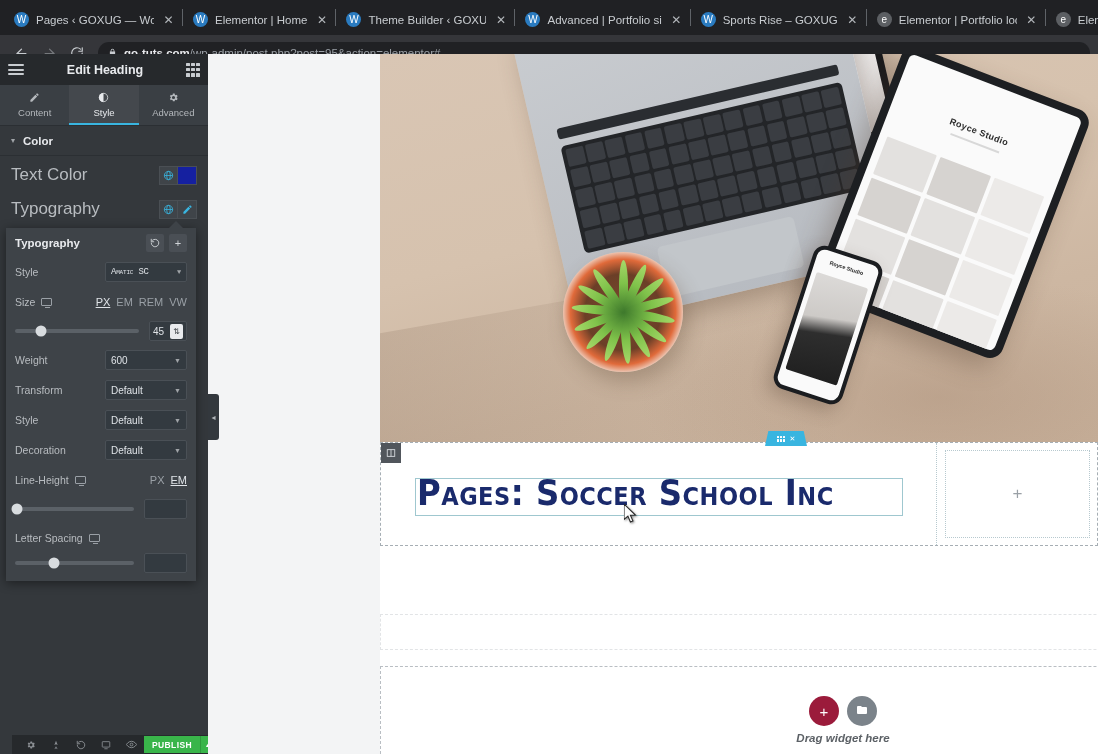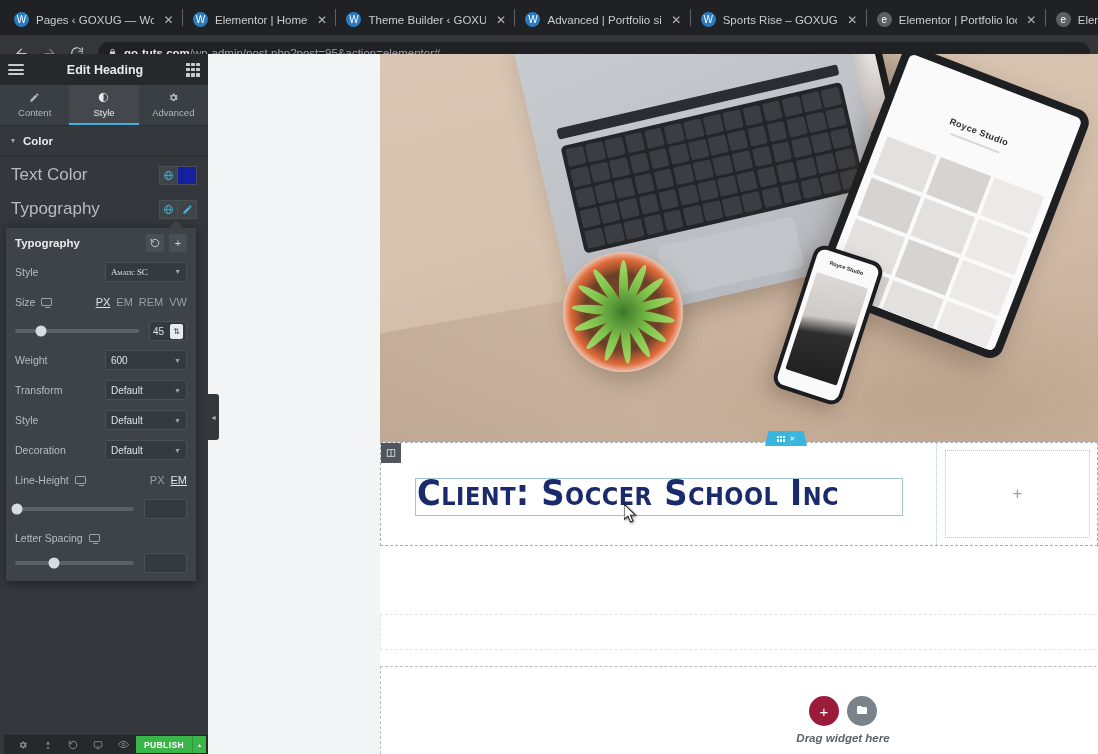--- a/index.html
+++ b/index.html
@@ -181,21 +181,21 @@
   .fld-label { font-size: 10.5px; color: #b8bcc0; display: flex; align-items: center; gap: 6px; }
   .monitor { display:inline-block; width: 11px; height: 8px; border: 1.3px solid #9aa0a6; border-radius: 1px; position: relative; }
   .monitor::after { content:''; position:absolute; left:3px; bottom:-3px; width:5px; height:1.5px; background:#9aa0a6; }
   .sel {
     width: 82px; height: 20px; background: #333a40;
     border: 1px solid #4a5056; border-radius: 2px;
     display: flex; align-items: center; justify-content: space-between;
     padding: 0 5px; font-size: 10px; color: #dfe3e7;
   }
   .sel .arw { font-size: 7px; color: #a0a4a8; }
-  .sel.fam { font-family: Liberation Serif, serif;
+  .sel.fam { font-family: Liberation Mono, monospace;
              font-variant: small-caps; letter-spacing: -0.2px; font-size: 9px; }
   .units { display: flex; gap: 6px; font-size: 11px; color: #9aa0a6; }
   .units .u.on { color: #dfe3e7; text-decoration: underline; }
   .slider-row {
     display: flex; align-items: center; gap: 10px;
     padding: 0 9px 0 9px; height: 28px;
   }
   .slider { flex: 1; height: 4px; background: #5b6167; border-radius: 2px; position: relative; }
   .slider .knob {
     position: absolute; top: 50%; transform: translate(-50%,-50%);
@@ -210,21 +210,21 @@
   .stepper {
     width: 13px; height: 15px; background: #e8eaed; color: #3a3f44;
     border-radius: 2px; font-size: 8px; line-height: 15px; text-align: center;
   }
   .emptybox {
     width: 43px; height: 20px; background: #333a40;
     border: 1px solid #4a5056; border-radius: 2px;
   }
 
   .panel-footer {
-    position: absolute; left: 4px; bottom: 0; width: 208px; height: 19px;
+    position: absolute; left: 12px; bottom: 0; width: 208px; height: 19px;
     background: #26292c; display: flex; align-items: center;
     padding: 0 6px; gap: 0;
   }
   .foot-ico {
     width: 26px; height: 19px; display: flex; align-items: center;
     justify-content: center; color: #8c9095; font-size: 9px;
   }
   .publish {
     margin-left: auto; height: 17px; background: #39b54a;
     display: flex; align-items: center;
@@ -935,21 +935,21 @@
                 <i></i>
                 <i></i>
                 <i></i>
                 <i></i>
               </span>
             <span>✕</span>
           </div>
 
           <div class="col-left">
             <div class="heading-box"></div>
-            <div class="heading-text">Client: Soccer School Inc</div>
+            <div class="heading-text">Pages: Soccer School Inc</div>
           </div>
 
           <div class="col-right">
             <div class="dash"></div>
             <div class="plus">+</div>
           </div>
         </div>
 
         <div class="ghost" style="left:0;width:926px"></div>
 

